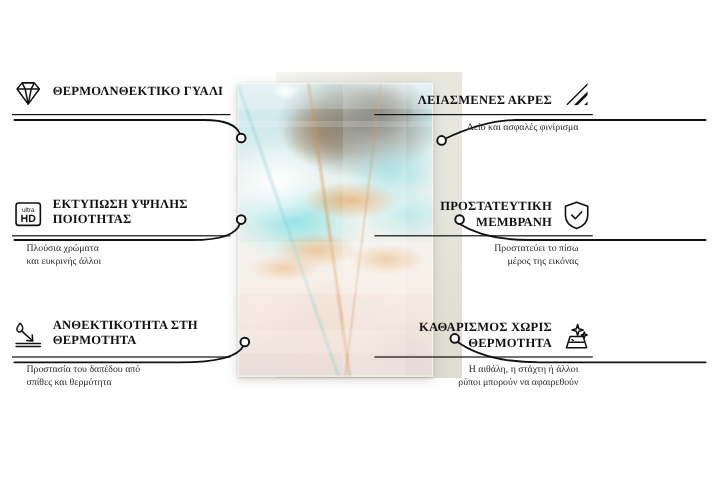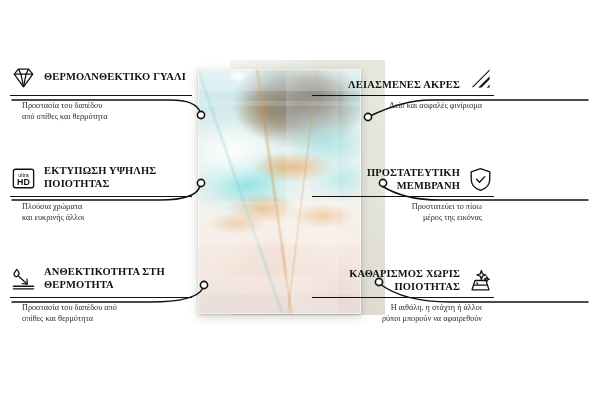--- a/index.html
+++ b/index.html
@@ -168,22 +168,20 @@
           <path d="M5 12 L10 6 L22 6 L27 12 L16 27 Z"></path>
           <path d="M5 12 H27"></path>
             <path d="M10 6 L13 12 L16 27"></path>
             <path d="M22 6 L19 12 L16 27"></path>
         </g>
       </svg>
       <div class="title">ΘΕΡΜΟΛΝΘΕΚΤΙΚΟ
 ΓΥΑΛΙ</div>
     </div>
     <div class="rule"></div>
-    <div class="desc">Προστασία του δαπέδου
-από σπίθες και θερμότητα</div>
   </div>
 
   <div class="feat left r2">
     <div class="head">
       <svg class="ico" viewBox="0 0 32 32">
         <rect x="4" y="5" width="24" height="22" rx="2.5" fill="none" stroke="#111" stroke-width="1.6"></rect>
         <text x="16" y="14.2" text-anchor="middle" font-family="Liberation Sans, sans-serif" font-size="6.4" fill="#111">ultra</text>
         <text x="16" y="24" text-anchor="middle" font-family="Liberation Sans, sans-serif" font-size="10.5" font-weight="bold" fill="#111">HD</text>
       </svg>
       <div class="title">ΕΚΤΥΠΩΣΗ ΥΨΗΛΗΣ
@@ -257,20 +255,20 @@
       <svg class="ico" viewBox="0 0 32 32">
         <g fill="none" stroke="#111" stroke-width="1.5" stroke-linejoin="round" stroke-linecap="round">
           <path d="M6 27 L9.5 16 L22.5 16 L26 27 Z"></path>
           <path d="M9 21.5 L23 21.5"></path>
           <path d="M11.5 18.8 L12.6 19.9"></path>
           <path d="M17 4 L18.3 8.2 L22.5 9.5 L18.3 10.8 L17 15 L15.7 10.8 L11.5 9.5 L15.7 8.2 Z"></path>
           <path d="M23.5 11.5 L24.3 13.6 L26.4 14.4 L24.3 15.2 L23.5 17.3 L22.7 15.2 L20.6 14.4 L22.7 13.6 Z"></path>
         </g>
       </svg>
       <div class="title">ΚΑΘΑΡΙΣΜΟΣ ΧΩΡΙΣ
-ΠΟΙΟΤΗΤΑΣ</div>
+ΘΕΡΜΟΤΗΤΑ</div>
     </div>
     <div class="rule"></div>
     <div class="desc">Η αιθάλη, η στάχτη ή άλλοι
 ρύποι μπορούν να αφαιρεθούν</div>
   </div>
 
 </div>
 
 </body></html>

